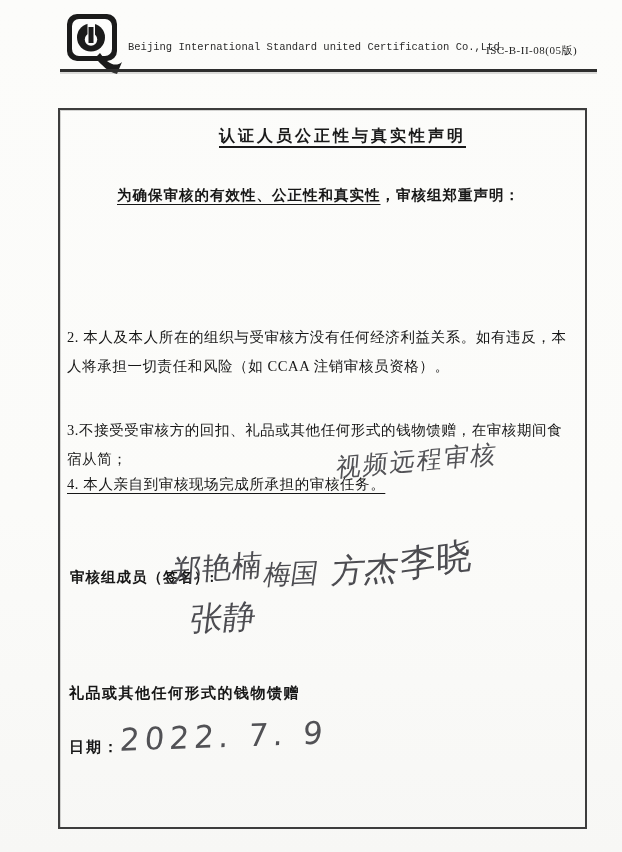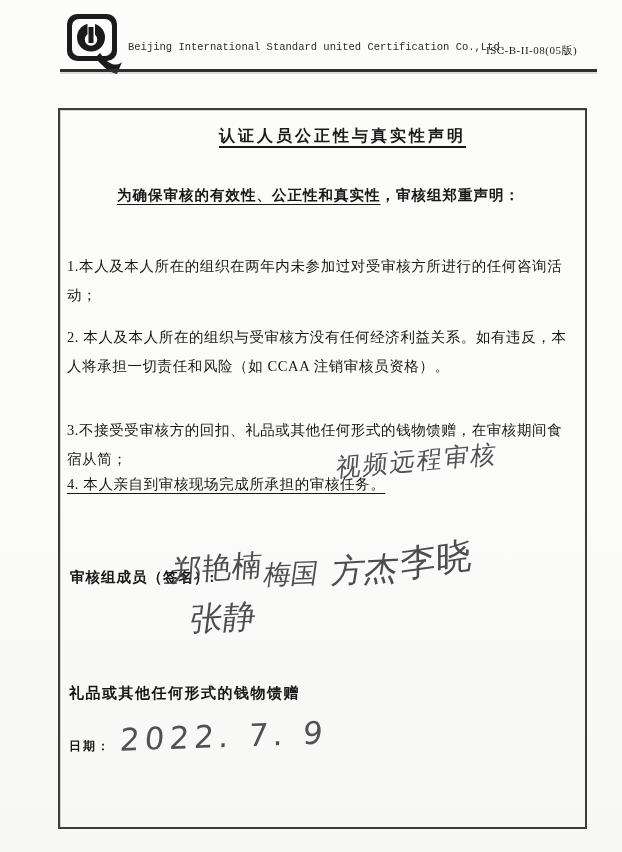--- a/index.html
+++ b/index.html
@@ -87,21 +87,21 @@
   .sig-2 { left: 204px; top: 446px; font-size: 27px; transform: rotate(-2deg) skewX(-10deg); }
   .sig-3 { left: 272px; top: 438px; font-size: 33px; transform: rotate(-3deg) skewX(-12deg); }
   .sig-4 { left: 340px; top: 426px; font-size: 36px; transform: rotate(-8deg) skewX(-8deg); }
   .sig-5 { left: 130px; top: 486px; font-size: 33px; transform: rotate(-3deg) skewX(-10deg); }
   .team-line {
     position: absolute; left: 9px; top: 574px;
     font-size: 15px; font-weight: 700; letter-spacing: 1.5px; color: #171717;
   }
   .date-label {
     position: absolute; left: 9px; top: 628px;
-    font-size: 12px; font-weight: 700; letter-spacing: 2px; color: #171717;
+    font-size: 15px; font-weight: 700; letter-spacing: 2px; color: #171717;
   }
   .date-value {
     position: absolute; left: 60px; top: 608px;
     font-size: 31px; letter-spacing: 5px;
     transform: rotate(-2deg) skewX(-6deg);
     opacity: .85;
   }
 </style>
 </head>
 <body>
@@ -122,21 +122,20 @@
   <div class="company-en">Beijing International Standard united Certification Co.,Ltd.</div>
   <div class="doc-code">ISC-B-II-08(05版)</div>
   <div class="header-rule"></div>
 
   <div class="box">
 
     <div class="doc-title">认证人员公正性与真实性声明</div>
 
     <p class="intro"><span class="u">为确保审核的有效性、公正性和真实性</span><span>，审核组郑重声明：</span></p>
 
-    <p class="item item-1">1.本人及本人所在的组织在两年内未参加过对受审核方所进行的任何咨询活动；</p>
     <p class="item item-2">2. 本人及本人所在的组织与受审核方没有任何经济利益关系。如有违反，本人将承担一切责任和风险（如 CCAA 注销审核员资格）。</p>
     <p class="item item-3">3.不接受受审核方的回扣、礼品或其他任何形式的钱物馈赠，在审核期间食宿从简；</p>
     <p class="item item-4"><span class="u">4. 本人亲自到审核现场完成所承担的审核任务。</span></p>
 
     <div class="hand note">视频远程审核</div>
 
     <div class="sig-label">审核组成员（签名）:</div>
     <div class="hand sig sig-1">郑艳楠</div>
     <div class="hand sig sig-2">梅国</div>
     <div class="hand sig sig-3">方杰</div>

